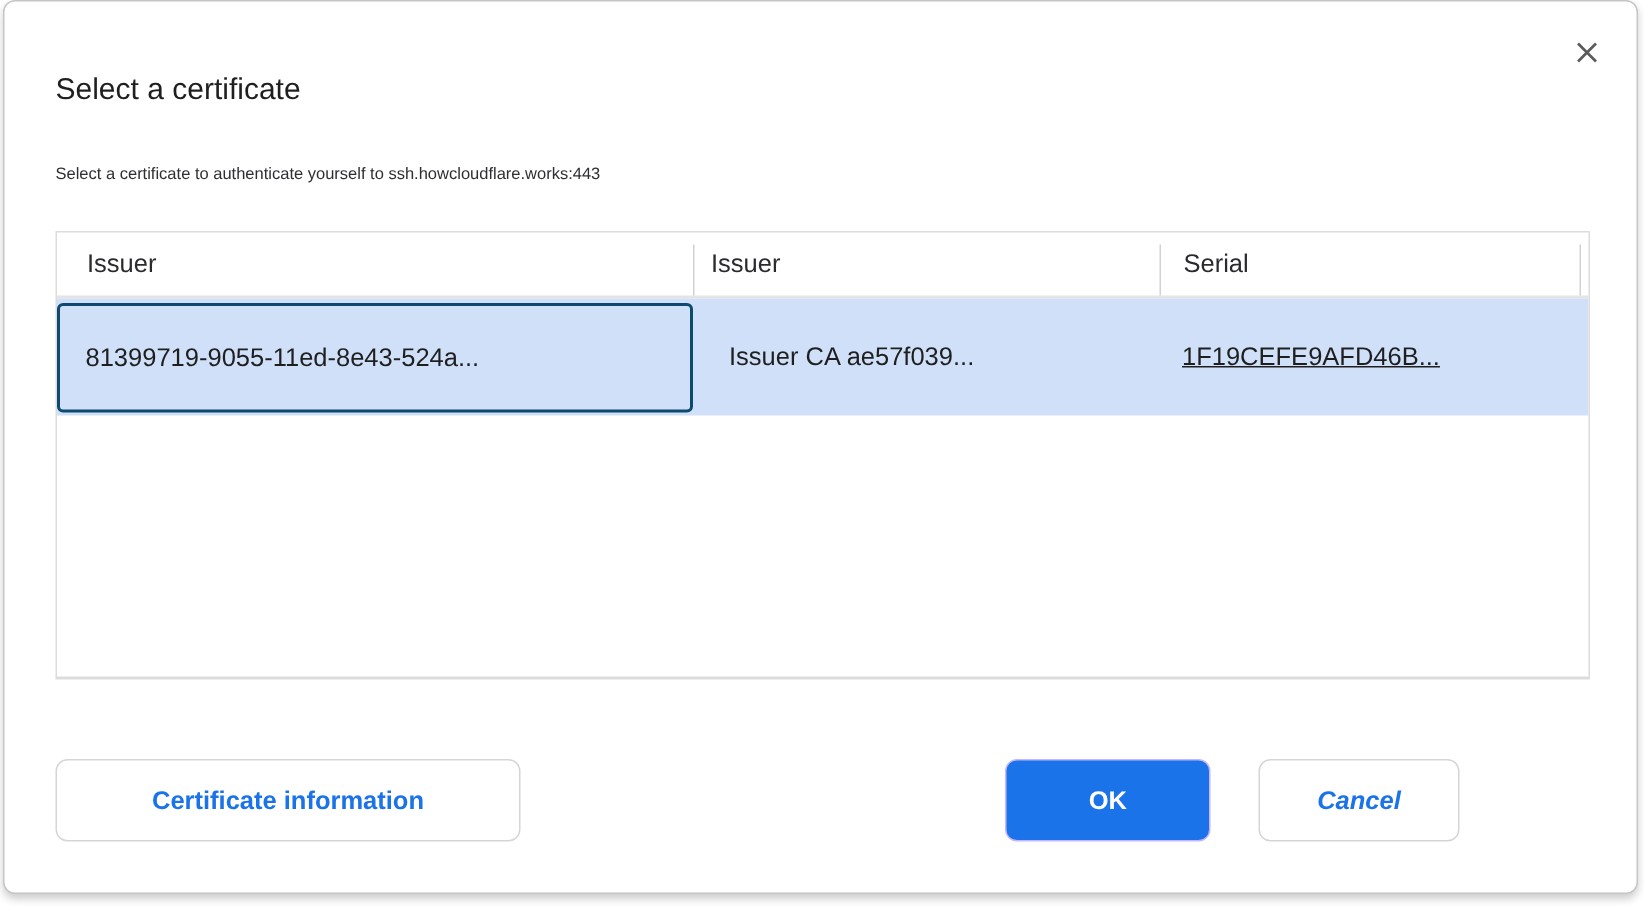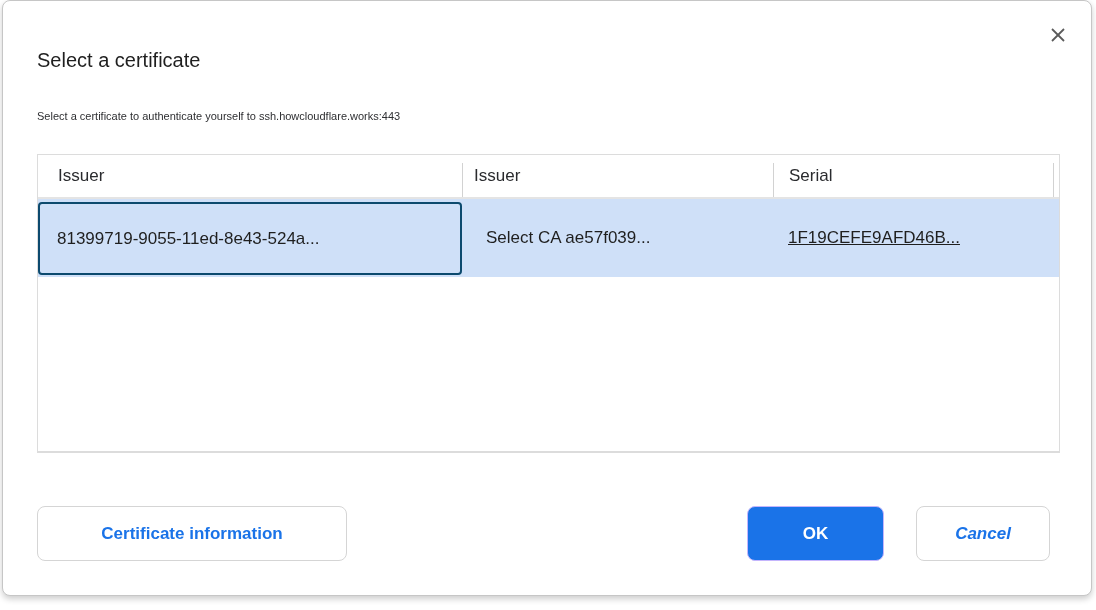--- a/index.html
+++ b/index.html
@@ -76,21 +76,21 @@
     border-radius:4px;
     margin:3px 0 2px 0;
     padding-left:17px;
   }
   .cell-issuer { flex:0 0 311px; padding-left:24px; }
   .cell-serial { flex:0 0 280px; padding-left:15px;text-decoration:underline; }
 
   .btn-bar {
     margin-top:53px;
     display:flex; align-items:center;
-    width:1013px;
+    width:936px;
   }
   .btn {
     height:55px;
     border-radius:8px;
     font-family:"Liberation Sans", sans-serif;
     font-size:17px; font-weight:700;
     cursor:pointer;
     display:flex; align-items:center; justify-content:center;
   }
   .btn-secondary {
@@ -129,21 +129,21 @@
 
     <div class="cert-table">
       <div class="thead">
         <div class="th th-subject">Issuer</div>
         <div class="th th-issuer">Issuer</div>
         <div class="th th-serial">Serial</div>
         <div class="th th-gutter"></div>
       </div>
       <div class="row">
         <div class="cell cell-subject">81399719-9055-11ed-8e43-524a...</div>
-        <div class="cell cell-issuer">Select CA ae57f039...</div>
+        <div class="cell cell-issuer">Issuer CA ae57f039...</div>
         <div class="cell cell-serial">1F19CEFE9AFD46B...</div>
       </div>
     </div>
 
     <div class="btn-bar">
       <button class="btn btn-secondary btn-cert-info">Certificate information</button>
       <button class="btn btn-ok">OK</button>
       <button class="btn btn-secondary btn-cancel">Cancel</button>
     </div>
 

